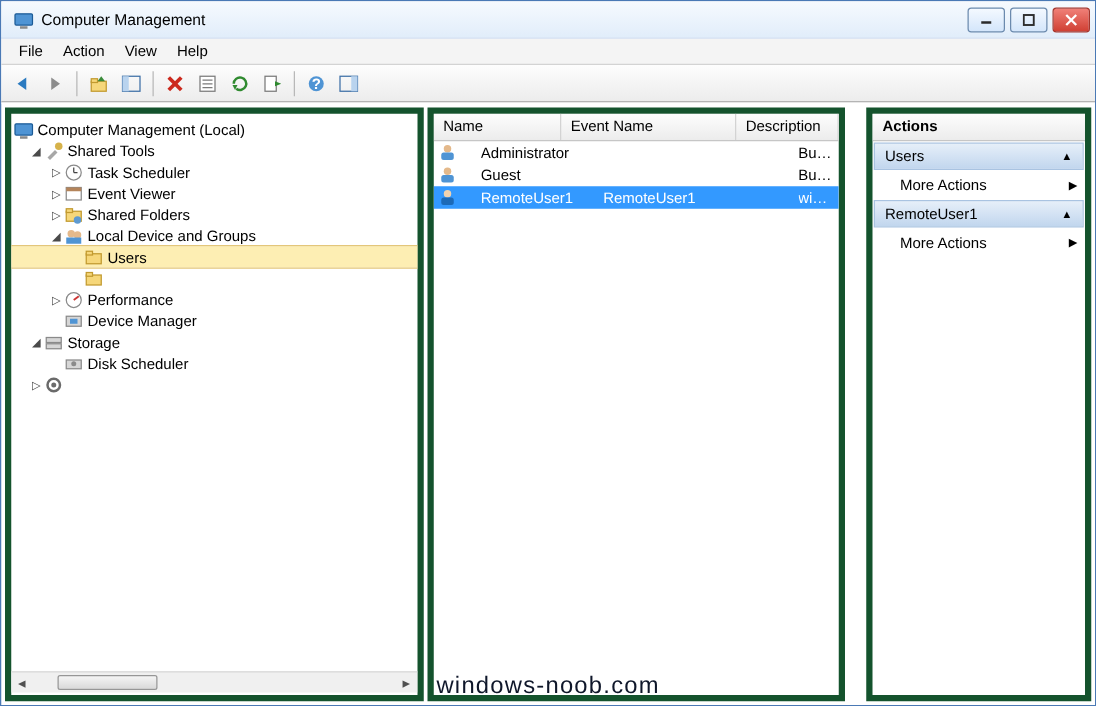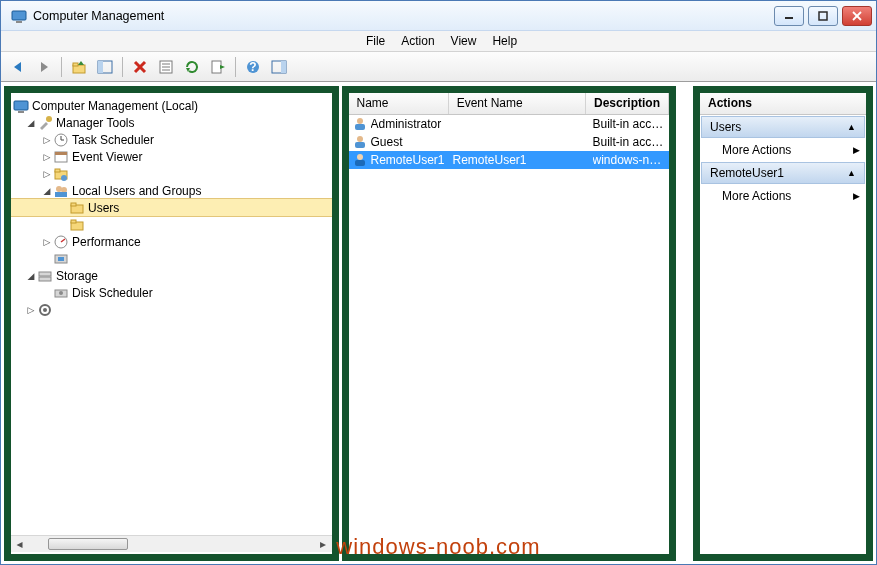--- a/index.html
+++ b/index.html
@@ -8,70 +8,70 @@
 
 .titlebar { height: 30px; background: linear-gradient(#f6fafe, #e1edfa); display: flex; align-items: center; padding: 0 4px; border-bottom: 1px solid #c6d8ef; }
 .tb-icon { width: 16px; height: 16px; margin: 0 6px; }
 .tb-title { flex: 1; font-size: 12.5px; color: #000; }
 .tb-buttons { display: flex; gap: 4px; }
 .tb-btn { width: 30px; height: 20px; border: 1px solid #6b8aae; border-radius: 3px; background: linear-gradient(#f4f9ff,#d4e6fb); font-size: 11px; display:flex; align-items:center; justify-content:center; cursor:pointer; }
 .tb-btn.close { background: linear-gradient(#f08078,#d04034); border-color:#a5352c; }
 .tb-btn svg { pointer-events:none; }
 
 
-.menubar { height: 21px; background: #f4f4f4; display:flex; align-items:center; padding-left:6px; border-bottom:1px solid #d3d3d3;justify-content:center; }
+.menubar { height: 21px; background: #f4f4f4; display:flex; align-items:center; padding-left:6px; border-bottom:1px solid #d3d3d3; }
 .menu-item { padding: 2px 8px; cursor:pointer; }
 
 
 .toolbar { height: 30px; background: linear-gradient(#fdfdfd,#ececec); display:flex; align-items:center; padding:0 6px; gap:4px; border-bottom:1px solid #9d9d9d;}
 .tool-btn { width:22px; height:22px; display:flex; align-items:center; justify-content:center; cursor:pointer; border:1px solid transparent; border-radius:2px; }
 .tool-sep { width:1px; height:20px; background:#b8b8b8; margin:0 2px; }
 
 
 .workspace { display:flex; height: calc(100% - 30px - 21px - 30px); border-top:1px solid #fff; }
-.pane { border:7px solid #14532d; background:#fff; margin:3px; overflow:hidden; position:relative; }
+.pane { border:5px solid #14532d; background:#fff; margin:3px; overflow:hidden; position:relative; }
 .pane.tree { width: 196px; margin-right:0; display:flex; flex-direction:column; }
 .pane.list { flex:1; margin-left:3px; margin-right:0; }
 .pane.actions { width:180px; margin-left:17px; }
 
 
 .tree { flex:1; overflow:hidden; padding:2px 0; white-space: nowrap; }
 .tnode { display:flex; align-items:center; height:17px; padding-right:4px; cursor:pointer; }
 .tnode.selected { background:#fdeeb3; outline:1px solid #e3c67a; }
 .tnode .exp { width:12px; text-align:center; color:#4a4a4a; font-size:9px; }
 .tnode .ticon { width:16px; height:16px; margin-right:3px; flex-shrink:0; }
 .tnode .tlabel { flex:1; overflow:hidden; text-overflow: clip; }
 .tree-scroll { height:17px; background:#f0f0f0; border-top:1px solid #d7d7d7; display:flex; align-items:center; }
 .tree-scroll .thumb { width:80px; height:12px; margin-left:20px; background:linear-gradient(#f5f5f5,#d9d9d9); border:1px solid #969696; border-radius:2px; }
 .tree-scroll .arrow { width:17px; height:15px; display:flex; align-items:center; justify-content:center; color:#505050; }
 
 
 .list-head { display:flex; height:22px; background:linear-gradient(#fdfdfd,#ececec); border-bottom:1px solid #c6c6c6;justify-content:center; }
 .lh-col { padding:3px 8px; border-right:1px solid #d3d3d3; cursor:pointer; }
 .col-name { width:102px; }
 .col-full { width:140px; }
-.col-desc { flex:1;font-weight:bold; }
+.col-desc { flex:1; }
 .list-body {}
-.lrow { display:flex; height:18px; align-items:center; cursor:pointer; }
+.lrow { display:flex; height:18px; align-items:center; cursor:pointer;gap:16px; }
 .lrow.sel { background:#3399ff; color:#fff; }
 .licon { width:16px; height:16px; margin:0 3px; flex-shrink:0; }
 .lcell { overflow:hidden; white-space:nowrap; text-overflow:ellipsis; padding-right:4px; }
 .lcell.cn { width:82px; }
 .lcell.cf { width:140px; }
 .lcell.cd { flex:1; }
 
 
 .act-head { height:22px; background:linear-gradient(#fdfdfd,#ececec); border-bottom:1px solid #c6c6c6; padding:3px 8px; font-weight:bold; }
 .act-section { height:22px; background: linear-gradient(#e6eff9, #c1d6ee); border:1px solid #a9c3e1; margin:1px; padding:3px 8px; display:flex; justify-content:space-between; align-items:center; cursor:pointer; }
 .act-section .arrow { font-size:9px; }
 .act-item { padding:4px 6px 4px 22px; cursor:pointer; display:flex; justify-content:space-between; align-items:center; }
 .act-item .arrow { font-size:9px; }
 
 
-.watermark { position:absolute; bottom:4px; width:100%; text-align:center; font-size:22px; color:#c2410c; letter-spacing:1px; pointer-events:none; }
+.watermark { position:absolute; bottom:4px; width:100%; text-align:center; font-size:19px; color:#0f172a; letter-spacing:1px; pointer-events:none; }
 
 
 .svg { display:block; }
 </style>
 </head>
 <body>
 
 <div class="titlebar">
   <span class="tb-icon">
     <svg class="svg" width="16" height="16" viewBox="0 0 16 16">
@@ -184,21 +184,21 @@
               <rect x="5" y="13" width="6" height="2" fill="#8a8a8a"></rect>
             </svg></span>
         <span class="tlabel">Computer Management (Local)</span>
       </div>
       <div class="tnode" style="padding-left:14px">
           <span class="exp">◢</span>
           <span class="ticon"><svg width="16" height="16">
               <path d="M3 13l6-6 2 2-6 6z" fill="#a7a7a7"></path>
               <circle cx="12" cy="4" r="3" fill="#d6b24a"></circle>
             </svg></span>
-          <span class="tlabel">Manager Tools</span>
+          <span class="tlabel">Shared Tools</span>
         </div>
       <div class="tnode" style="padding-left:30px">
           <span class="exp">▷</span>
           <span class="ticon"><svg width="16" height="16">
               <circle cx="8" cy="8" r="6" fill="#fff" stroke="#8a8a8a"></circle>
               <line x1="8" y1="8" x2="8" y2="4" stroke="#444"></line>
               <line x1="8" y1="8" x2="11" y2="8" stroke="#444"></line>
             </svg></span>
           <span class="tlabel">Task Scheduler</span>
         </div>
@@ -210,29 +210,30 @@
             </svg></span>
           <span class="tlabel">Event Viewer</span>
         </div>
       <div class="tnode" style="padding-left:30px">
           <span class="exp">▷</span>
           <span class="ticon"><svg width="16" height="16">
               <rect x="2" y="5" width="12" height="8" fill="#f6d77a" stroke="#c29a2f"></rect>
               <rect x="2" y="3" width="5" height="3" fill="#f6d77a" stroke="#c29a2f"></rect>
               <circle cx="11" cy="12" r="3" fill="#5e9ad1"></circle>
             </svg></span>
+          <span class="tlabel">Shared Folders</span>
         </div>
       <div class="tnode" style="padding-left:30px">
           <span class="exp">◢</span>
           <span class="ticon"><svg width="16" height="16">
               <circle cx="6" cy="6" r="3" fill="#e4b98b"></circle>
               <circle cx="11" cy="7" r="3" fill="#e4b98b"></circle>
               <rect x="2" y="9" width="12" height="5" fill="#4f94d4"></rect>
             </svg></span>
-          <span class="tlabel">Local Users and Groups</span>
+          <span class="tlabel">Local Device and Groups</span>
         </div>
       <div class="tnode selected" style="padding-left:58px">
           <span class="ticon"><svg width="16" height="16">
               <rect x="2" y="5" width="12" height="8" fill="#f6d77a" stroke="#c29a2f"></rect>
               <rect x="2" y="3" width="5" height="3" fill="#f6d77a" stroke="#c29a2f"></rect>
             </svg></span>
           <span class="tlabel">Users</span>
         </div>
       <div class="tnode" style="padding-left:58px">
           <span class="ticon"><svg width="16" height="16">
@@ -246,20 +247,21 @@
               <circle cx="8" cy="8" r="6" fill="#fff" stroke="#8a8a8a"></circle>
               <line x1="8" y1="8" x2="12" y2="5" stroke="#c33" stroke-width="1.5"></line>
             </svg></span>
           <span class="tlabel">Performance</span>
         </div>
       <div class="tnode" style="padding-left:42px">
           <span class="ticon"><svg width="16" height="16">
               <rect x="2" y="4" width="12" height="8" fill="#d6d6d6" stroke="#8a8a8a"></rect>
               <rect x="5" y="6" width="6" height="4" fill="#4f94d4"></rect>
             </svg></span>
+          <span class="tlabel">Device Manager</span>
         </div>
       <div class="tnode" style="padding-left:14px">
           <span class="exp">◢</span>
           <span class="ticon"><svg width="16" height="16">
               <rect x="2" y="4" width="12" height="4" fill="#d6d6d6" stroke="#8a8a8a"></rect>
               <rect x="2" y="9" width="12" height="4" fill="#d6d6d6" stroke="#8a8a8a"></rect>
             </svg></span>
           <span class="tlabel">Storage</span>
         </div>
       <div class="tnode" style="padding-left:42px">

